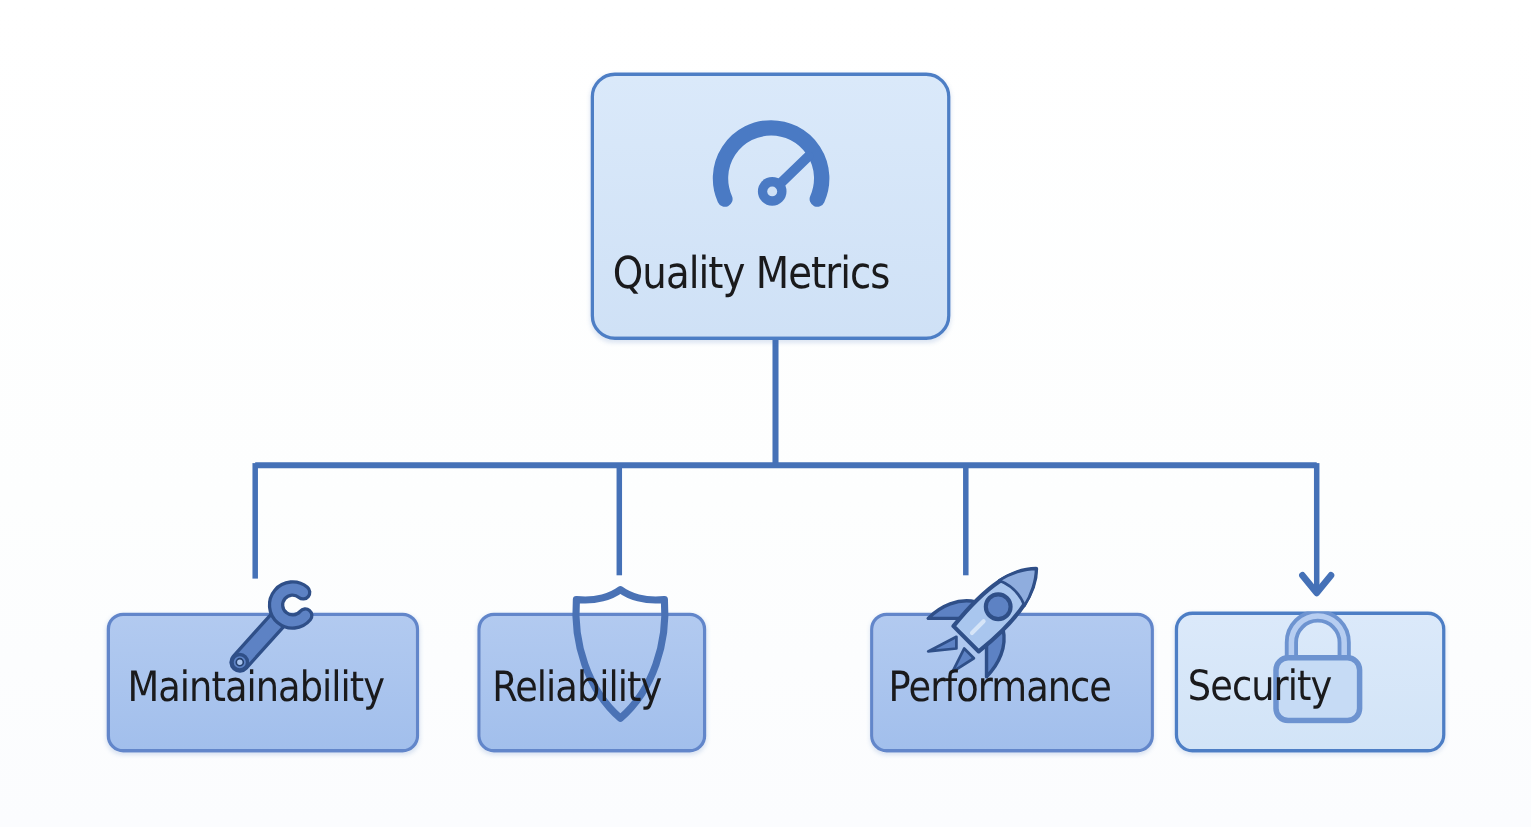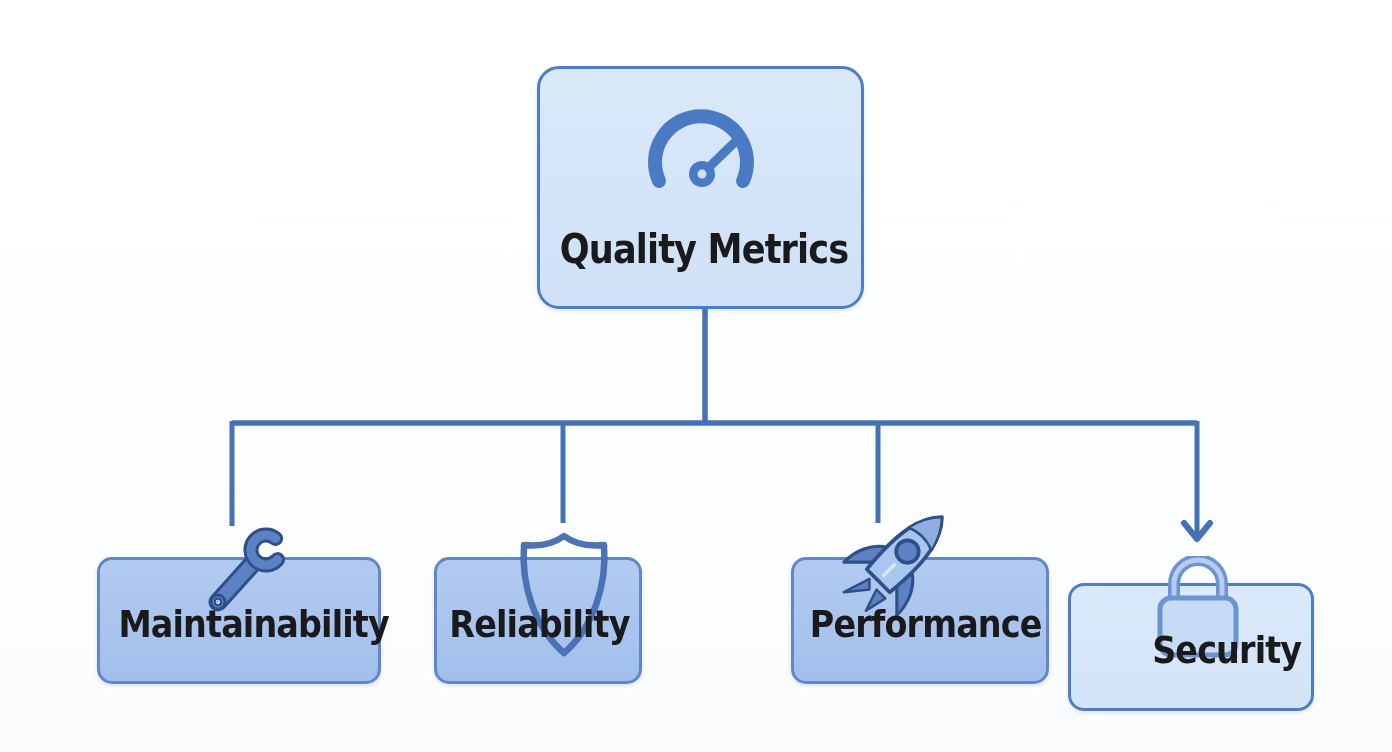--- a/index.html
+++ b/index.html
@@ -23,26 +23,25 @@
     box-shadow:0 2px 4px rgba(74,118,188,0.20);
   }
   .node-m{left:97px;width:284px;}
   .node-r{left:434px;width:208px;}
   .node-p{left:791px;width:258px;padding-left:44px;}
   .node-s{
     left:1068px;top:556px;width:246px;height:128px;
     border:3px solid #4d7ec5;border-radius:16px;
     background:linear-gradient(180deg,#dbe9fa 0%,#d2e4f7 100%);
     box-shadow:0 2px 4px rgba(74,118,188,0.16);
-    margin-top:27px;
   }
   .label{
     position:absolute;left:0;right:0;z-index:3;
-    text-align:right;color:#1a1a1c;
-    font-size:38px;font-weight:700;letter-spacing:-1px;white-space:nowrap;
+    text-align:left;color:#1a1a1c;
+    font-size:38px;font-weight:400;letter-spacing:-1px;white-space:nowrap;
   }
   .label-inner{display:inline-block;transform:scaleX(0.88);transform-origin:center;}
   .child-label{top:calc(50% + 3px);transform:translateY(-50%);}
   .root-label{bottom:34px;font-size:40px;}
   .icon{position:absolute;z-index:2;}
   .gauge{left:50%;transform:translateX(-50%);top:32px;}
   .wrench{left:196px;top:518px;}
   .shield{left:514px;top:526px;}
   .rocket{left:827px;top:487px;}
   .lock{left:1154px;top:556px;}

